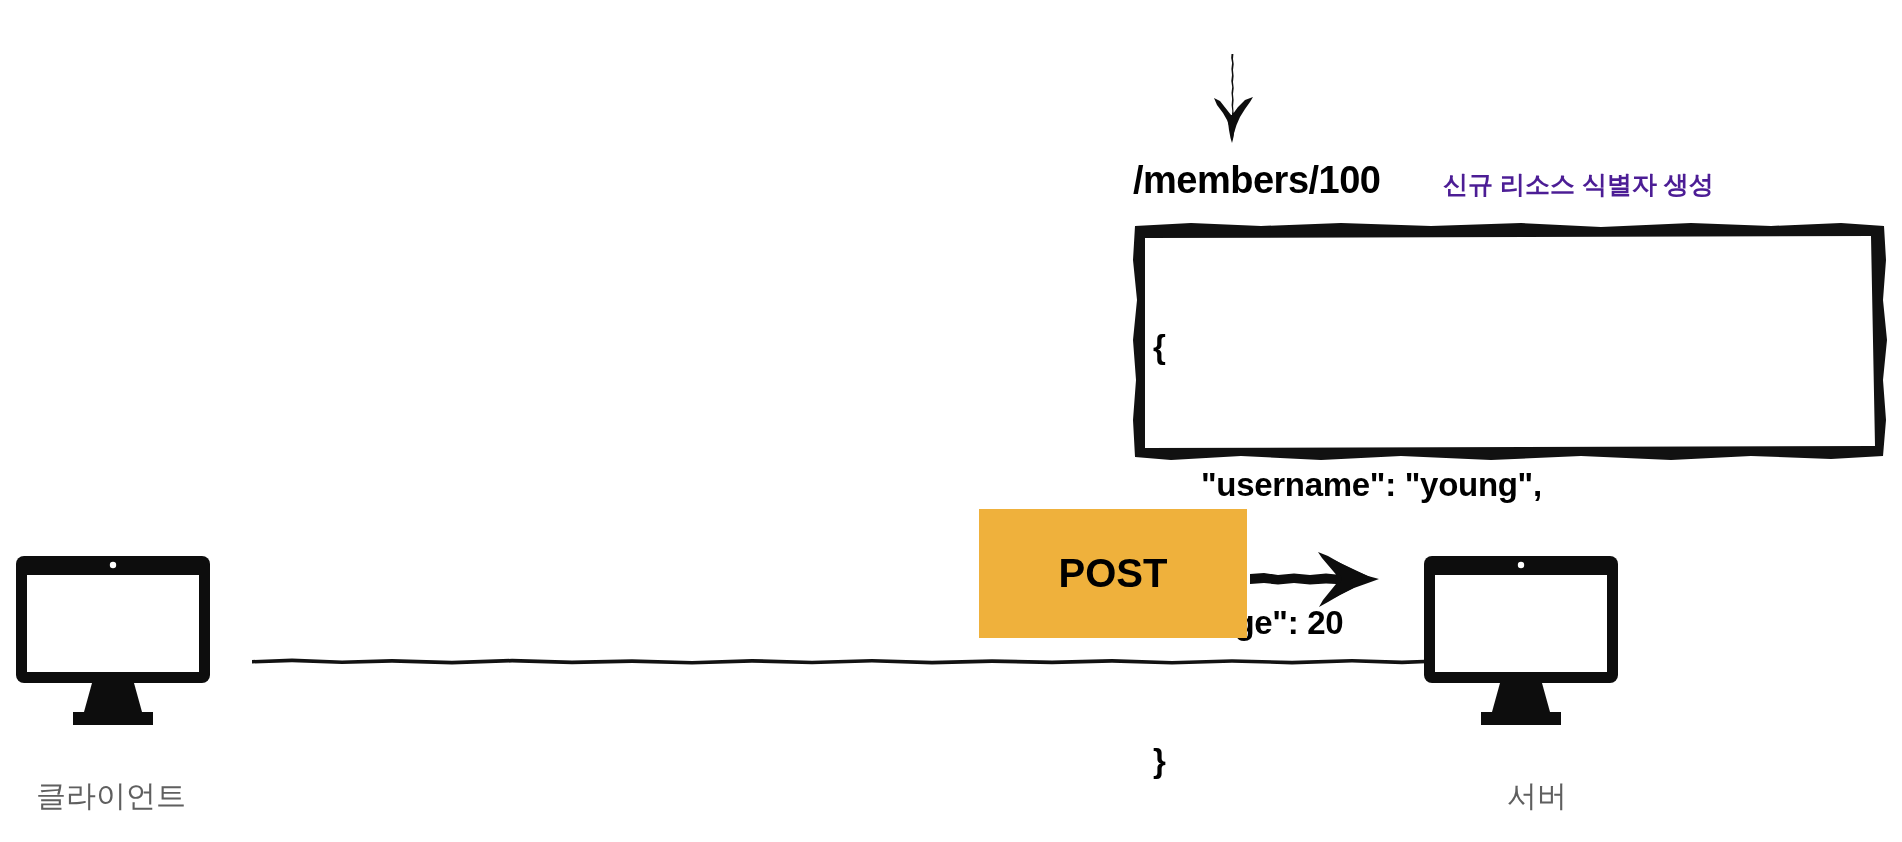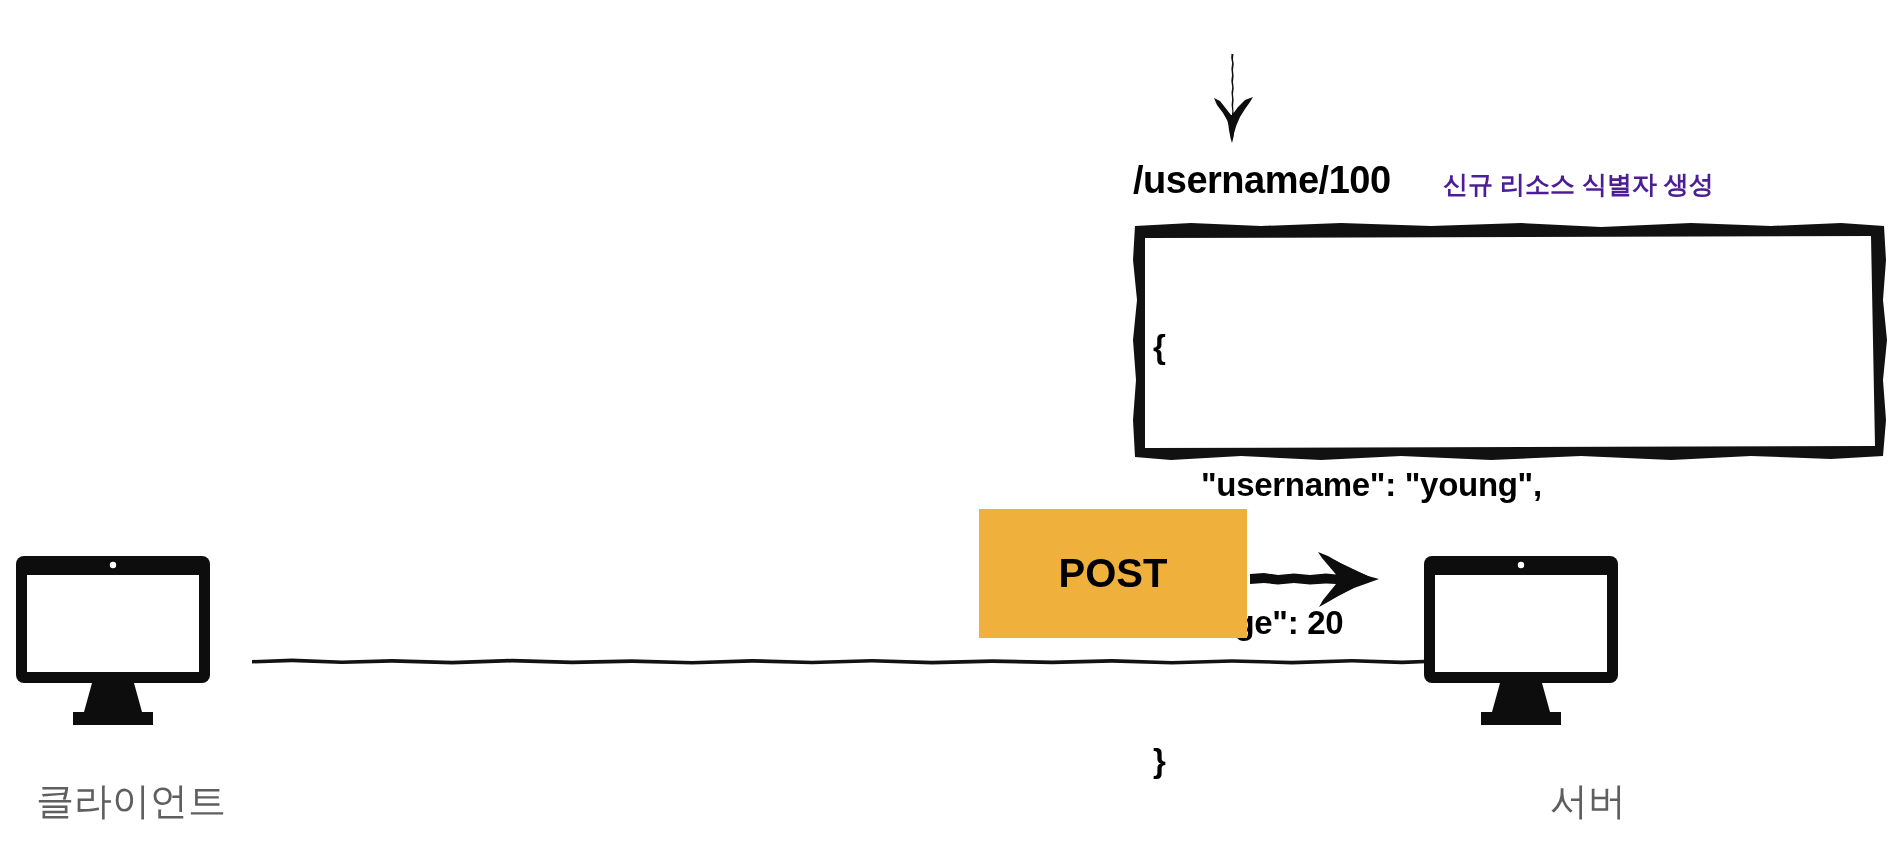--- a/index.html
+++ b/index.html
@@ -133,47 +133,47 @@
     position: absolute;
     left: 1248px;
     top: 548px;
     width: 134px;
     height: 62px;
   }
 
   
   .endpoint-caption {
     position: absolute;
-    font-size: 38px;
+    font-size: 30px;
     font-weight: normal;
     color: #5f5f5f;
     white-space: nowrap;
   }
   #caption-client { left: 36px; top: 776px; }
-  #caption-server { left: 1550px; top: 776px; }
+  #caption-server { left: 1507px; top: 776px; }
 </style>
 </head>
 <body>
 
 <div id="canvas">
 
 
   <div id="down-arrow">
     <svg width="70" height="92" viewBox="0 0 70 92" xmlns="http://www.w3.org/2000/svg">
       <path d="M33.5 2 L33.2 6 L34.1 11 L33.4 17 L34.0 23 L33.3 29 L34.2 35 L33.5 41 L34.1 47
                L33.6 53 L34.3 59 L33.8 64
                L22 49 L16 46 L19 53 L25 61 L29 68 L31.5 75 L33 82 L34 89
                L36 81 L38.5 73 L42 65 L47 57 L52 50 L55 45 L47 48 L40 55 L35.6 61
                L35.1 54 L35.6 48 L35.0 42 L35.7 36 L35.0 30 L35.6 24 L35.0 18
                L35.7 12 L35.0 7 L35.4 2 Z" fill="#0d0d0d"></path>
       <path d="M31 63 L30 70 L31 78 L32.5 86 L34 91 L35.5 85 L36.5 77 L37 69 L37.5 63 Z" fill="#0d0d0d"></path>
     </svg>
   </div>
 
-  <div class="uri-text" id="uri-resource">/username/100</div>
+  <div class="uri-text" id="uri-resource">/members/100</div>
 
   <div id="annotation-new-identifier">신규 리소스 식별자 생성</div>
 
   <div id="payload-box">
     <svg class="box-border" viewBox="0 0 757 242" preserveAspectRatio="none">
       <path d="M4,6 L60,3 L130,6 L210,3 L300,6 L390,3 L470,7 L560,3 L640,6 L710,3 L753,6
                L755,40 L752,80 L756,120 L752,160 L755,200 L752,236
                L700,239 L620,236 L540,240 L450,236 L360,240 L270,236 L190,240 L110,236 L40,240 L4,237
                L2,200 L5,160 L2,120 L6,80 L2,40 Z
                M14,18 L740,16 L744,226 L14,228 Z" fill="#111111" fill-rule="evenodd"></path>

